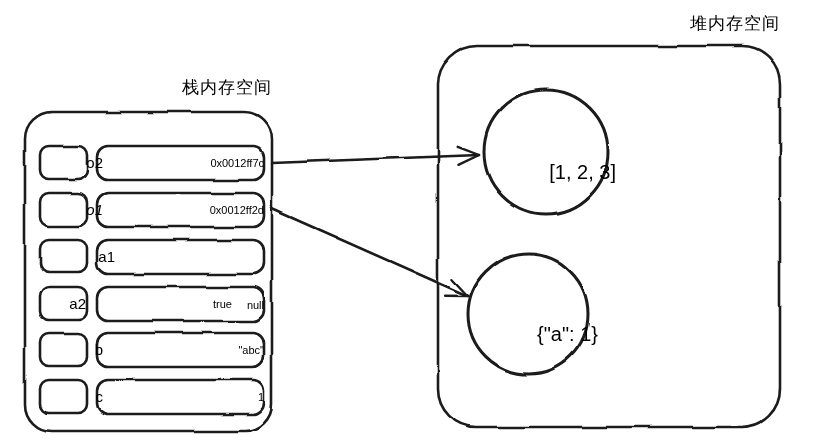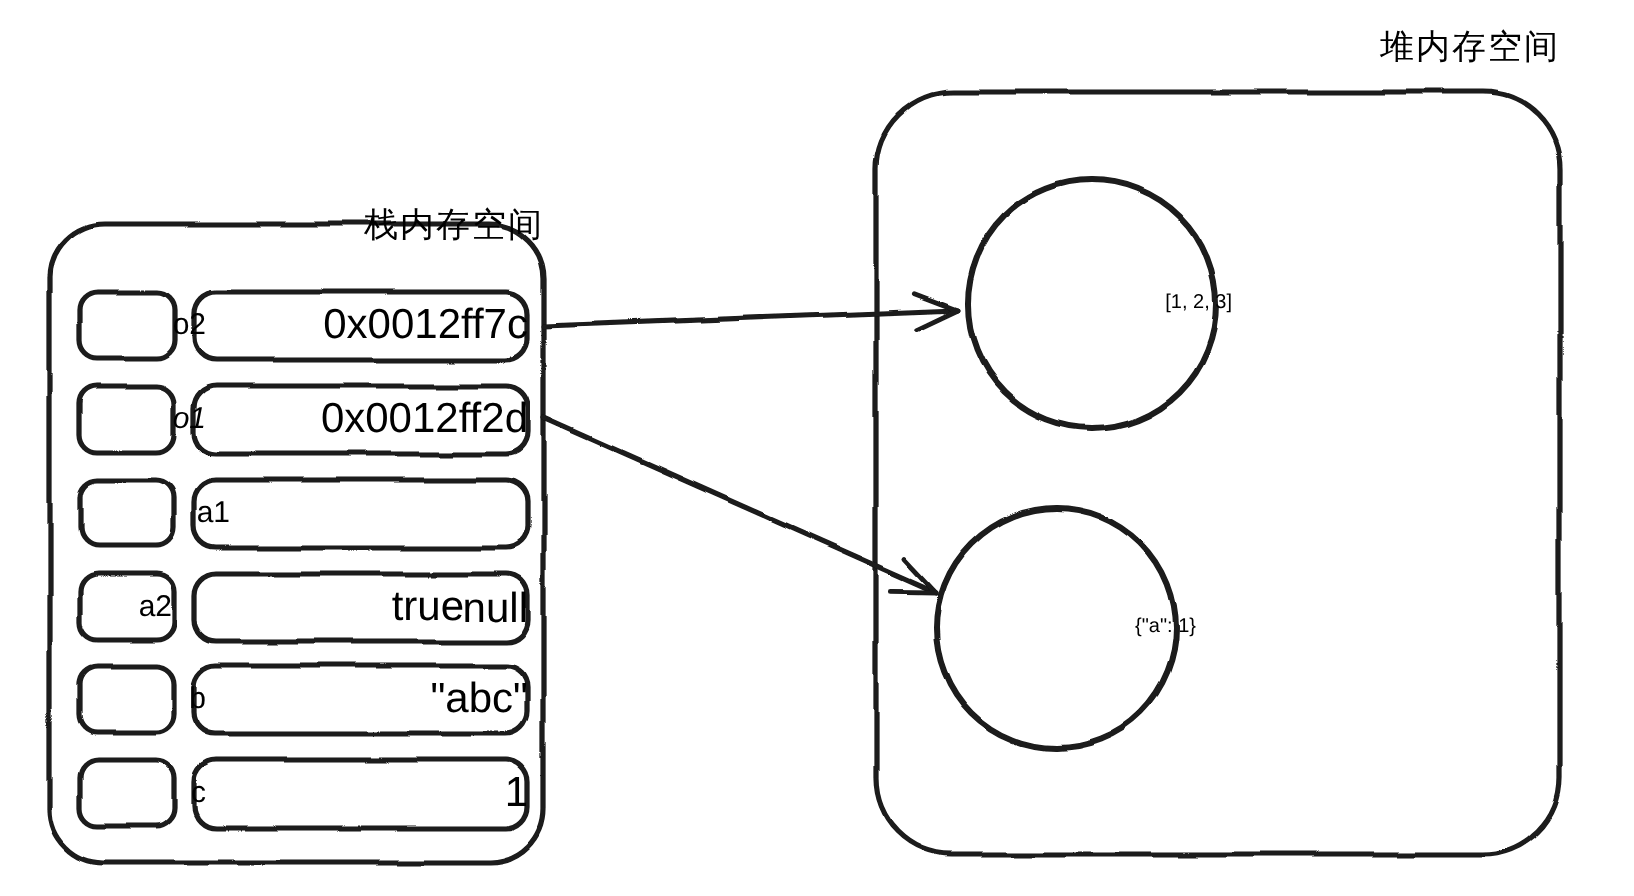--- a/index.html
+++ b/index.html
@@ -30,26 +30,27 @@
   .title {
     font-size: 17px;
     letter-spacing: 1px;
   }
   .var-label {
     font-size: 15px;
     line-height: 33px;
     padding-left: 16px;
   }
   .var-value {
-    font-size: 21px;
+    font-size: 11px;
     line-height: 34px;
   }
   .heap-obj {
-    font-size: 10px;
+    font-size: 20px;
     line-height: 26px;
+    margin-top: 20px;
   }
 </style>
 </head>
 <body>
 
 <div class="canvas">
 
   <svg class="layer-svg" width="817" height="448" viewBox="0 0 817 448">
     <defs>
       <filter id="sketch" x="-5%" y="-5%" width="110%" height="110%">
@@ -82,21 +83,21 @@
       <rect x="438" y="46" width="342" height="381" rx="38"></rect>
 
       <circle cx="546" cy="152" r="62" stroke-width="3"></circle>
       <circle cx="528" cy="314" r="60" stroke-width="3"></circle>
 
       <path d="M272,163 L479,155" marker-end="url(#arrowhead)"></path>
       <path d="M272,209 L468,296" marker-end="url(#arrowhead)"></path>
     </g>
   </svg>
 
-  <div class="txt title" style="left:25px; top:101px; width:247px;">栈内存空间</div>
+  <div class="txt title" style="left:25px; top:76px; width:247px;">栈内存空间</div>
   <div class="txt title" style="left:438px; top:12px; width:342px;">堆内存空间</div>
 
   <div class="txt var-label" style="left:40px; top:146px; width:47px;">o2</div>
   <div class="txt var-label" style="left:40px; top:193px; width:47px;font-style:italic;">o1</div>
   <div class="txt var-label" style="left:40px; top:240px; width:59px;">a1</div>
   <div class="txt var-label" style="left:40px; top:287px; width:30px;">a2</div>
   <div class="txt var-label" style="left:40px; top:333px; width:47px;">b</div>
   <div class="txt var-label" style="left:40px; top:380px; width:47px;">c</div>
 
   <div class="txt var-value" style="left:97px; top:146px; width:167px;">0x0012ff7c</div>

